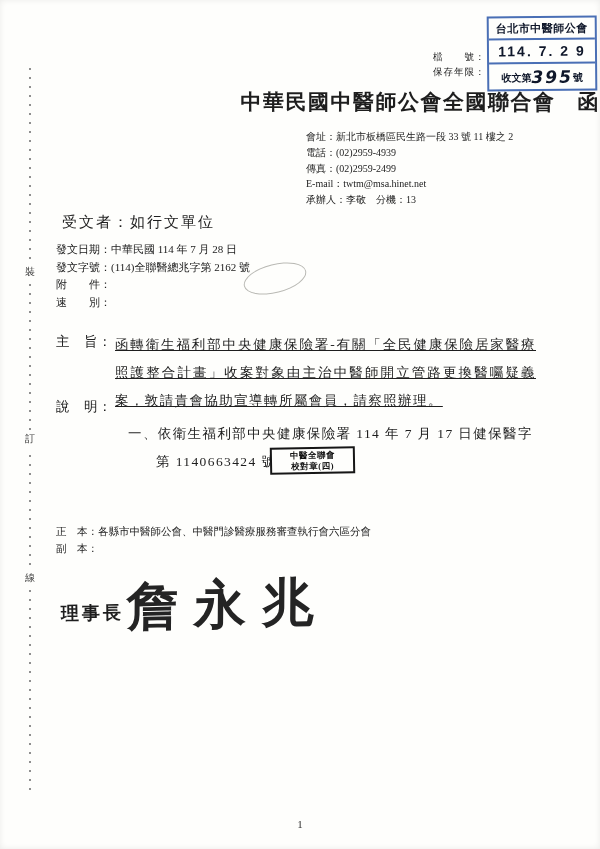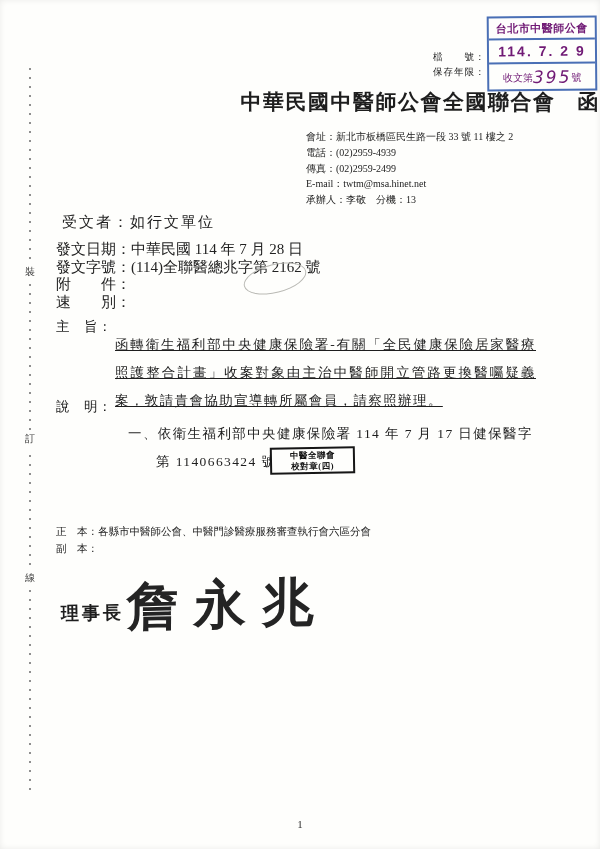--- a/index.html
+++ b/index.html
@@ -22,33 +22,33 @@
     position:absolute;left:22px;width:16px;text-align:center;
     font-size:10px;color:#3a3a3a;background:#fefefc;padding:2px 0;
   }
   .mark-top{top:263px;}
   .mark-middle{top:430px;}
   .mark-bottom{top:569px;}
 
   
   .received-stamp{
     position:absolute;left:487px;top:16px;width:106px;
-    border:2px solid #4a6fb5;color:#701a75;text-align:center;
+    border:2px solid #4a6fb5;color:#0f172a;text-align:center;
     transform:rotate(-0.5deg);background:rgba(255,255,255,0.0);
   }
   .received-stamp .row1{
     font-size:11px;letter-spacing:0.5px;padding:3px 1px 2px;
     border-bottom:2px solid #4a6fb5;font-weight:bold;
   }
   .received-stamp .row2{
     font-size:14px;font-weight:bold;letter-spacing:2px;padding:3px 0;
     border-bottom:2px solid #4a6fb5;font-family:Liberation Sans, sans-serif;
   }
   .received-stamp .row3{
-    font-size:10px;padding:3px 1px 2px;white-space:nowrap;font-weight:normal;
+    font-size:10px;padding:3px 1px 2px;white-space:nowrap;font-weight:bold;
   }
   .received-stamp .row3 .hand-no{
     font-size:17px;font-style:italic;letter-spacing:2px;
     font-family:"DejaVu Sans",sans-serif;vertical-align:-2px;
   }
 
   
   .archive-labels{
     position:absolute;left:433px;top:50px;
     font-size:9.5px;line-height:15px;color:#222;letter-spacing:1px;
@@ -69,36 +69,36 @@
 
   
   .recipient-line{
     position:absolute;left:62px;top:213px;
     font-size:15px;letter-spacing:2px;
   }
 
   
   .meta-block{
     position:absolute;left:56px;top:241px;
-    font-size:15px;line-height:17.5px;color:#222;white-space:nowrap;
+    font-size:11px;line-height:17.5px;color:#222;white-space:nowrap;
   }
 
   
   .pencil-circle{
     position:absolute;left:243px;top:264px;width:62px;height:27px;
     border:1px solid #b9b9b4;border-radius:50%;
     transform:rotate(-14deg);
   }
 
   
   .section-label{
     position:absolute;left:56px;
     font-size:13.5px;letter-spacing:0.5px;white-space:nowrap;
   }
-  .subject-label{top:318px;}
+  .subject-label{top:333px;}
   .subject-text{
     position:absolute;left:115px;top:331px;width:421px;
     font-size:13.5px;line-height:27.8px;letter-spacing:1.4px;
     text-align:justify;
     text-decoration:underline;
   }
   .explanation-label{top:398px;}
   .explanation-items{
     position:absolute;left:128px;top:420px;width:408px;
     font-size:13.5px;line-height:28px;letter-spacing:1.4px;

